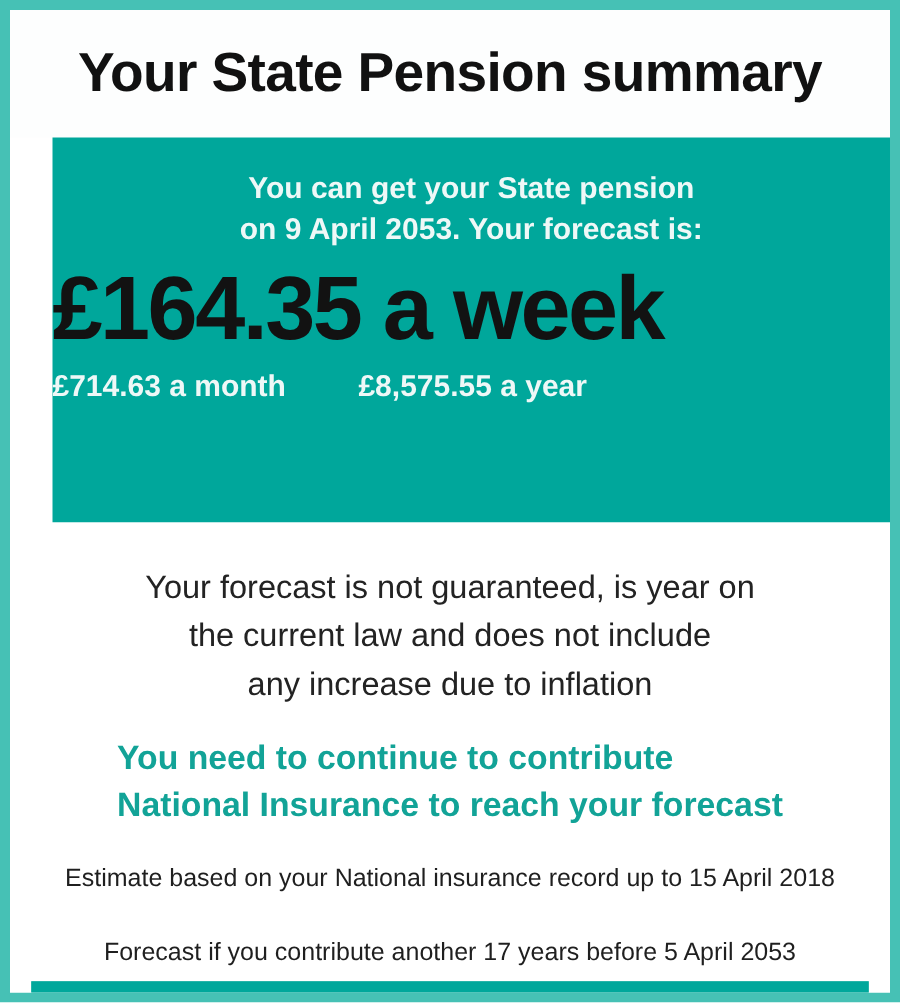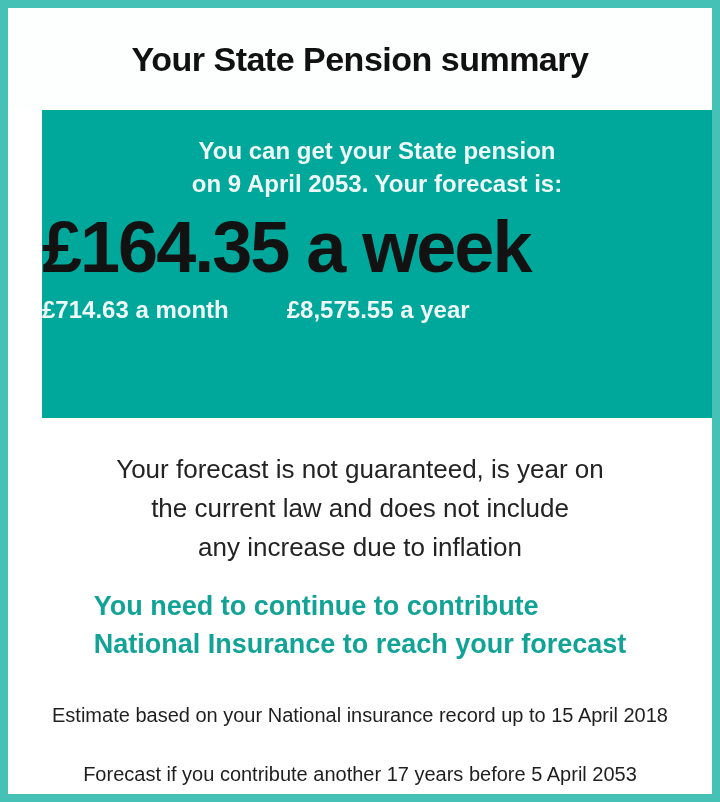--- a/index.html
+++ b/index.html
@@ -17,21 +17,21 @@
     overflow:hidden;
   }
   
   .header{
     height:102px;
     background:#fdfefe;
     display:flex;align-items:center;justify-content:center;
     flex:0 0 auto;
   }
   .header .title{
-    font-size:34px;font-weight:800;color:#111111;
+    font-size:44px;font-weight:800;color:#111111;
     letter-spacing:-0.5px;
   }
   
   .hero{
     background:#00a79b;
     flex:0 0 auto;
     height:308px;
     display:flex;flex-direction:column;justify-content:flex-start;
     padding-top:24px;box-sizing:border-box;margin-left:34px;
   }
@@ -58,21 +58,21 @@
     color:#232323;font-size:26px;font-weight:500;
     line-height:39px;text-align:center;
   }
   .note{
     color:#12a397;font-size:27px;font-weight:700;
     line-height:38px;margin-top:20px;
   }
   .caption{
     color:#1f1f1f;font-size:20px;font-weight:500;text-align:center;
   }
-  .caption.first{margin-top:41px;}
+  .caption.first{margin-top:29px;}
   .caption.second{margin-top:36px;}
   .bar{
     width:670px;height:40px;margin-top:11px;
     background:#7fd4ca;
     position:relative;flex:0 0 auto;
   }
   .bar .fill{
     position:absolute;left:0;top:0;bottom:0;
     background:#00a79b;
     display:flex;align-items:center;justify-content:center;

